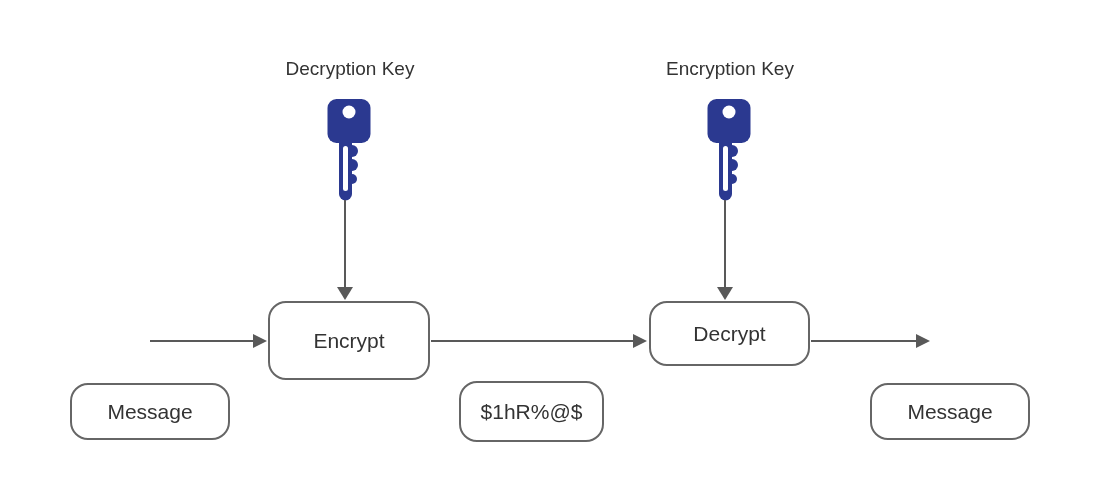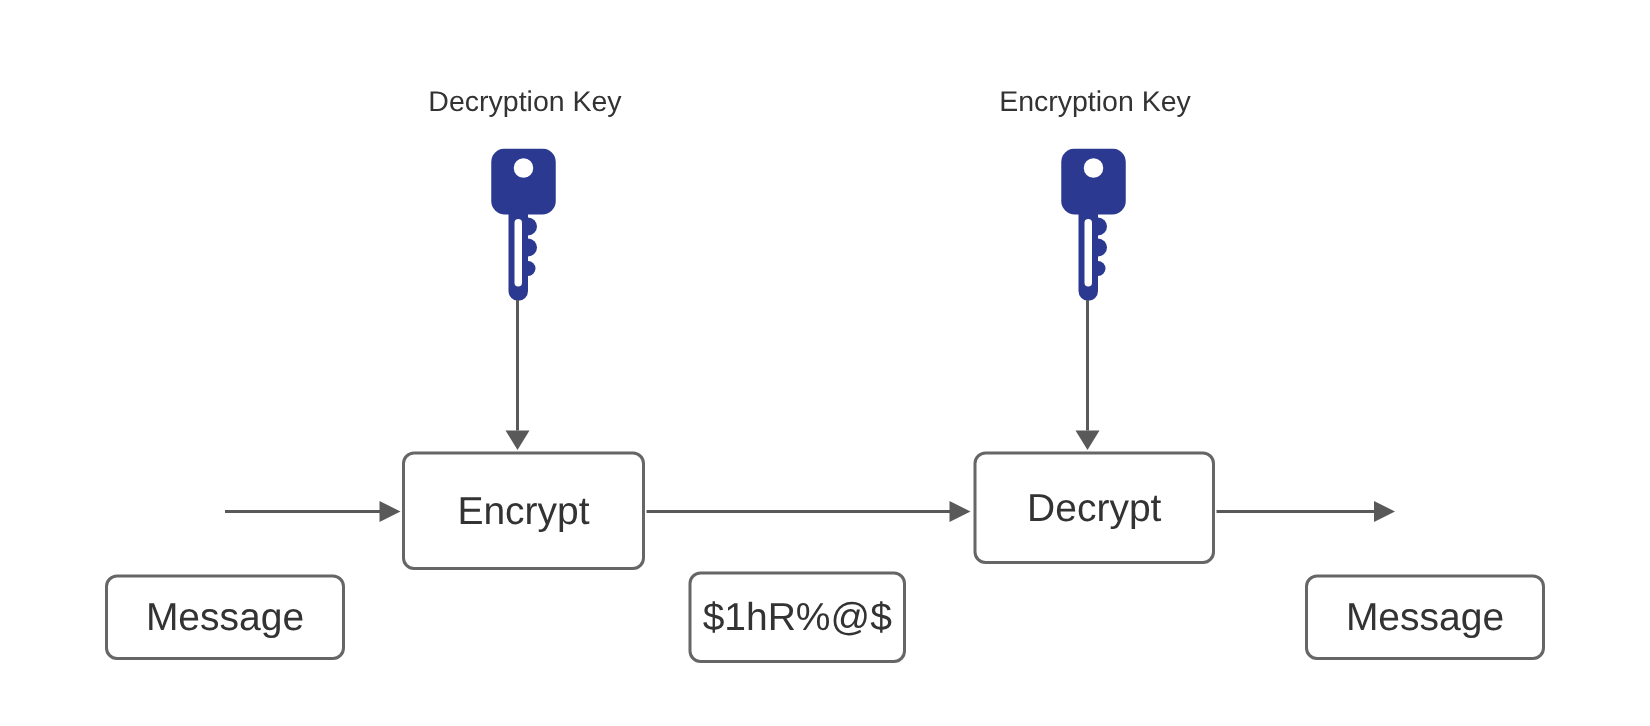--- a/index.html
+++ b/index.html
@@ -15,24 +15,24 @@
     width:220px;
     text-align:center;
     font-size:19px;
     color:#333333;
   }
   .keysvg{position:absolute;}
   .node{
     position:absolute;
     box-sizing:border-box;
     border:2px solid #666666;
-    border-radius:8px;
+    border-radius:18px;
     background:#ffffff;
     display:flex;align-items:center;justify-content:center;
-    font-size:26px;color:#333333;
+    font-size:21px;color:#333333;
   }
   .hline{
     position:absolute;height:2px;background:#595959;
   }
   .harrowhead{
     position:absolute;width:0;height:0;
     border-top:7px solid transparent;
     border-bottom:7px solid transparent;
     border-left:14px solid #595959;
   }
@@ -93,19 +93,19 @@
     <div class="hline" style="left:431px;top:340px;width:203px;"></div>
     <div class="harrowhead" style="left:633px;top:334px;"></div>
   </div>
 
   <div>
     <div class="hline" style="left:811px;top:340px;width:106px;"></div>
     <div class="harrowhead" style="left:916px;top:334px;"></div>
   </div>
 
   <div class="node" style="left:268px;top:301px;width:162px;height:79px;">Encrypt</div>
-  <div class="node" style="left:649px;top:301px;width:161px;height:75px;">Decrypt</div>
+  <div class="node" style="left:649px;top:301px;width:161px;height:65px;">Decrypt</div>
 
   <div class="node" style="left:70px;top:383px;width:160px;height:57px;">Message</div>
   <div class="node" style="left:459px;top:381px;width:145px;height:61px;">$1hR%@$</div>
   <div class="node" style="left:870px;top:383px;width:160px;height:57px;">Message</div>
 
 </div>
 
 </body></html>

